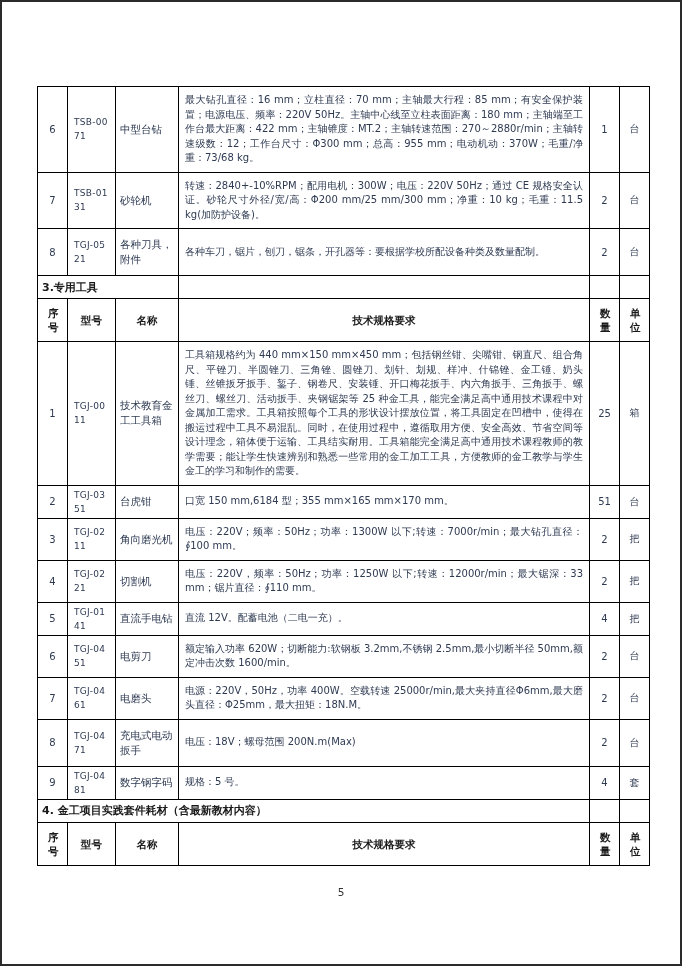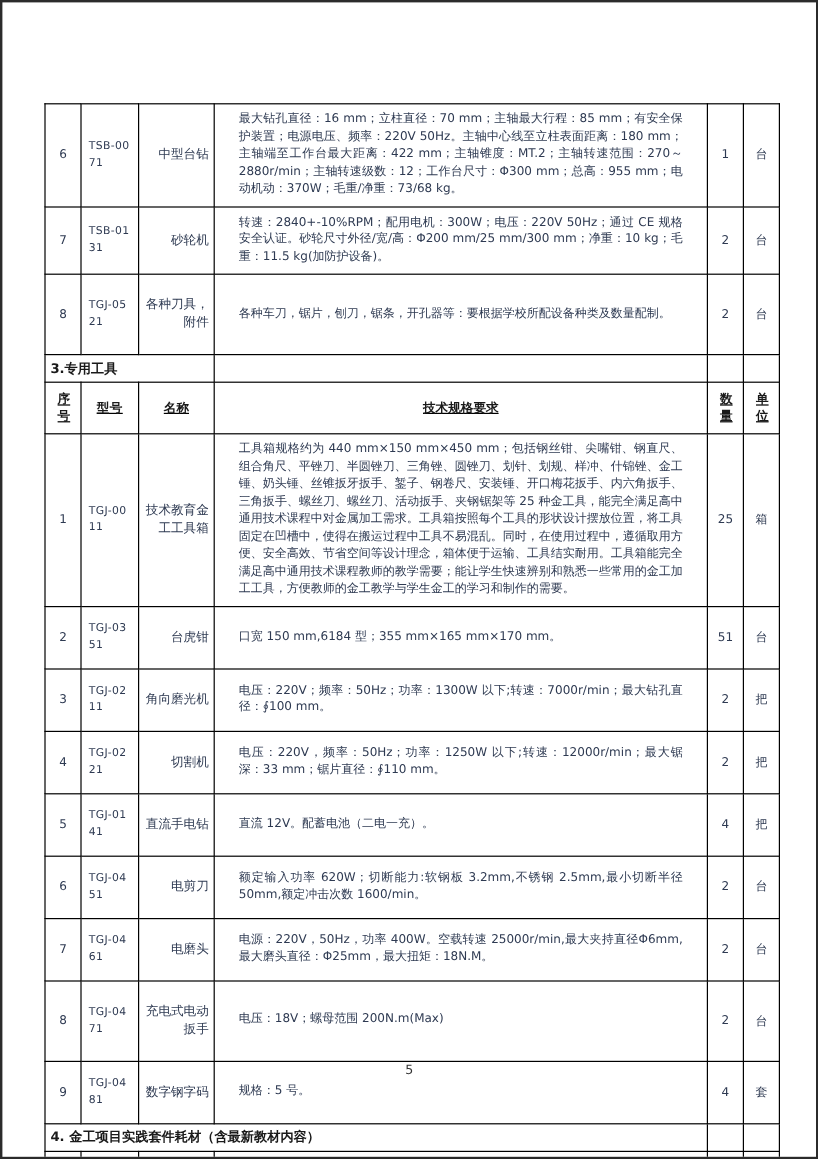--- a/index.html
+++ b/index.html
@@ -45,38 +45,38 @@
   }
   td.col-model {
     text-align: left;
     font-size: 9px;
     letter-spacing: 0.3px;
     word-break: break-all;
     padding: 2px 6px;
     line-height: 14px;
   }
   td.col-name {
-    text-align: right;
+    text-align: left;
     font-size: 10.5px;
     line-height: 15px;
-    padding: 18px 4px;
+    padding: 8px 4px;
   }
   td.col-spec {
     text-align: justify;
     font-size: 10px;
     line-height: 14.5px;
-    padding: 6px 20px;
+    padding: 6px 6px;
   }
   td.col-qty, td.col-unit {
     text-align: center;
     font-size: 10px;
     padding: 2px 1px;
   }
 
-  tr.header-row { height: 19px; text-decoration: underline; }
+  tr.header-row { height: 19px; }
   tr.header-row td {
     font-weight: bold;
     color: #1a1a1a;
     text-align: center;
     font-size: 10.5px;
     line-height: 14px;
     padding: 14px 2px;
   }
   tr.header-row td.col-no,
   tr.header-row td.col-qty,

